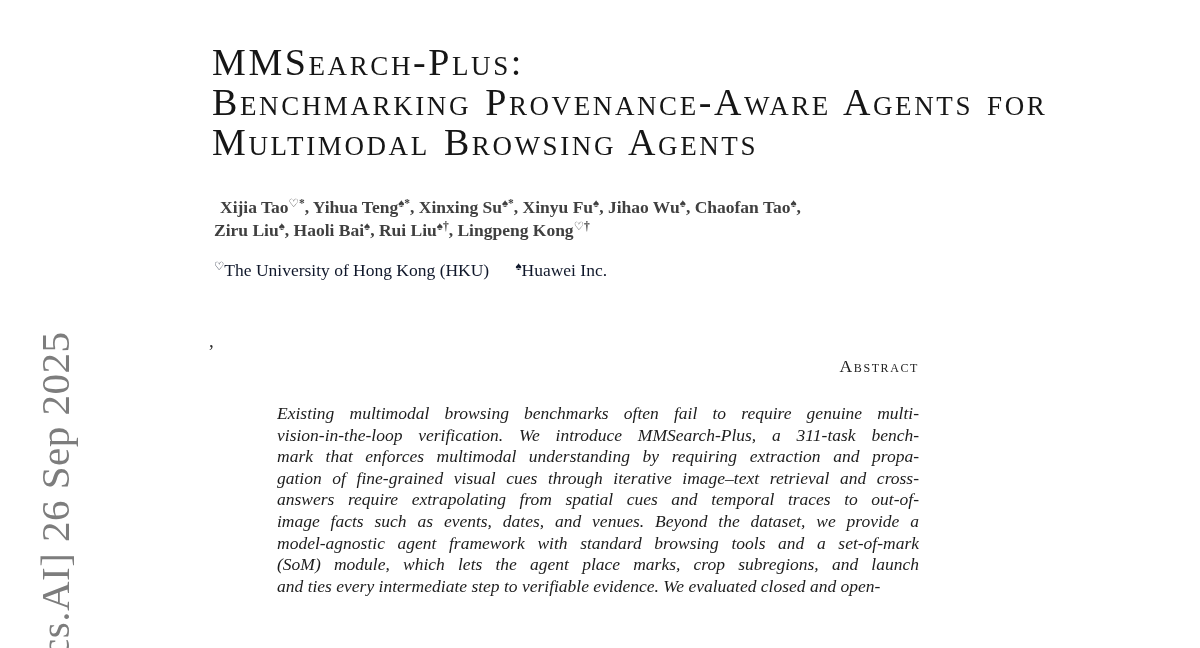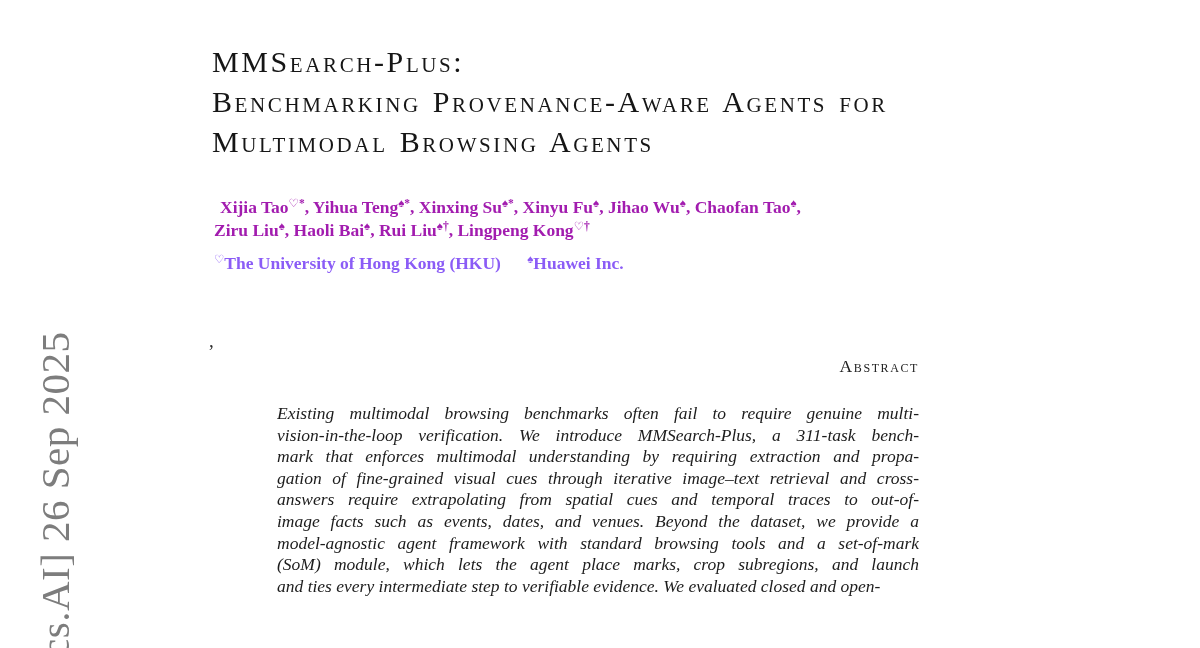--- a/index.html
+++ b/index.html
@@ -33,41 +33,41 @@
     top: 330px;
     font-size: 19px;
     color: #2a2a2a;
   }
 
   
   .title-block {
     position: absolute;
     left: 212px;
     top: 42px;
-    font-size: 30px;
+    font-size: 38px;
     line-height: 40px;
     font-variant: small-caps;
     letter-spacing: 2.6px;
     word-spacing: 2px;
     color: #161616;
     white-space: nowrap;
   }
 
   
   .authors-block {
     position: absolute;
     left: 214px;
     top: 196px;
     font-size: 17.5px;
     line-height: 22.5px;
     white-space: nowrap;
   }
-  .author-line { font-weight: bold; color: #a21caf; }
+  .author-line { font-weight: bold; color: #404040; }
   .author-line.first { padding-left: 6px; }
-  .affiliation-line { font-weight: bold; color: #8b5cf6; margin-top: 11px; }
+  .affiliation-line { font-weight: normal; color: #0f172a; margin-top: 18px; }
   .authors-block sup {
     font-size: 11.5px;
     line-height: 0;
     vertical-align: 6px;
     letter-spacing: 0;
   }
 
   
   .abstract-heading {
     position: absolute;

